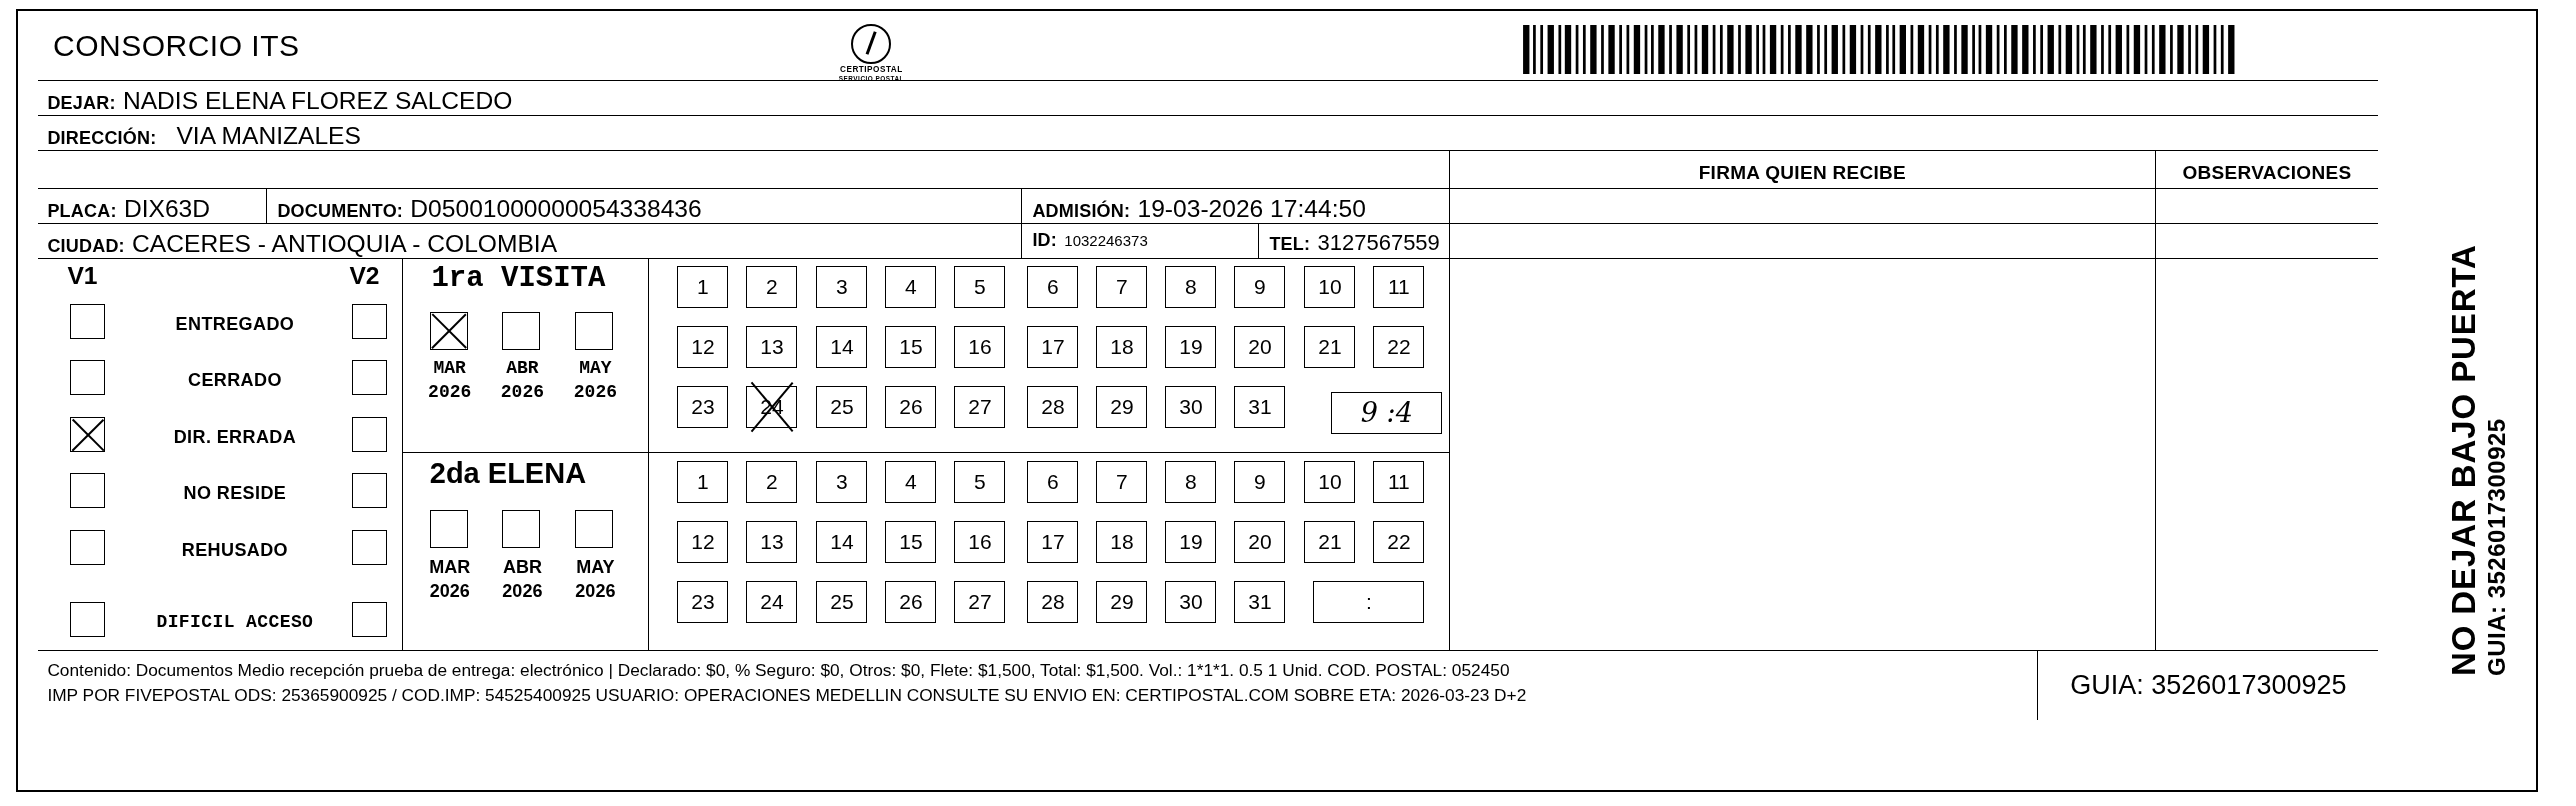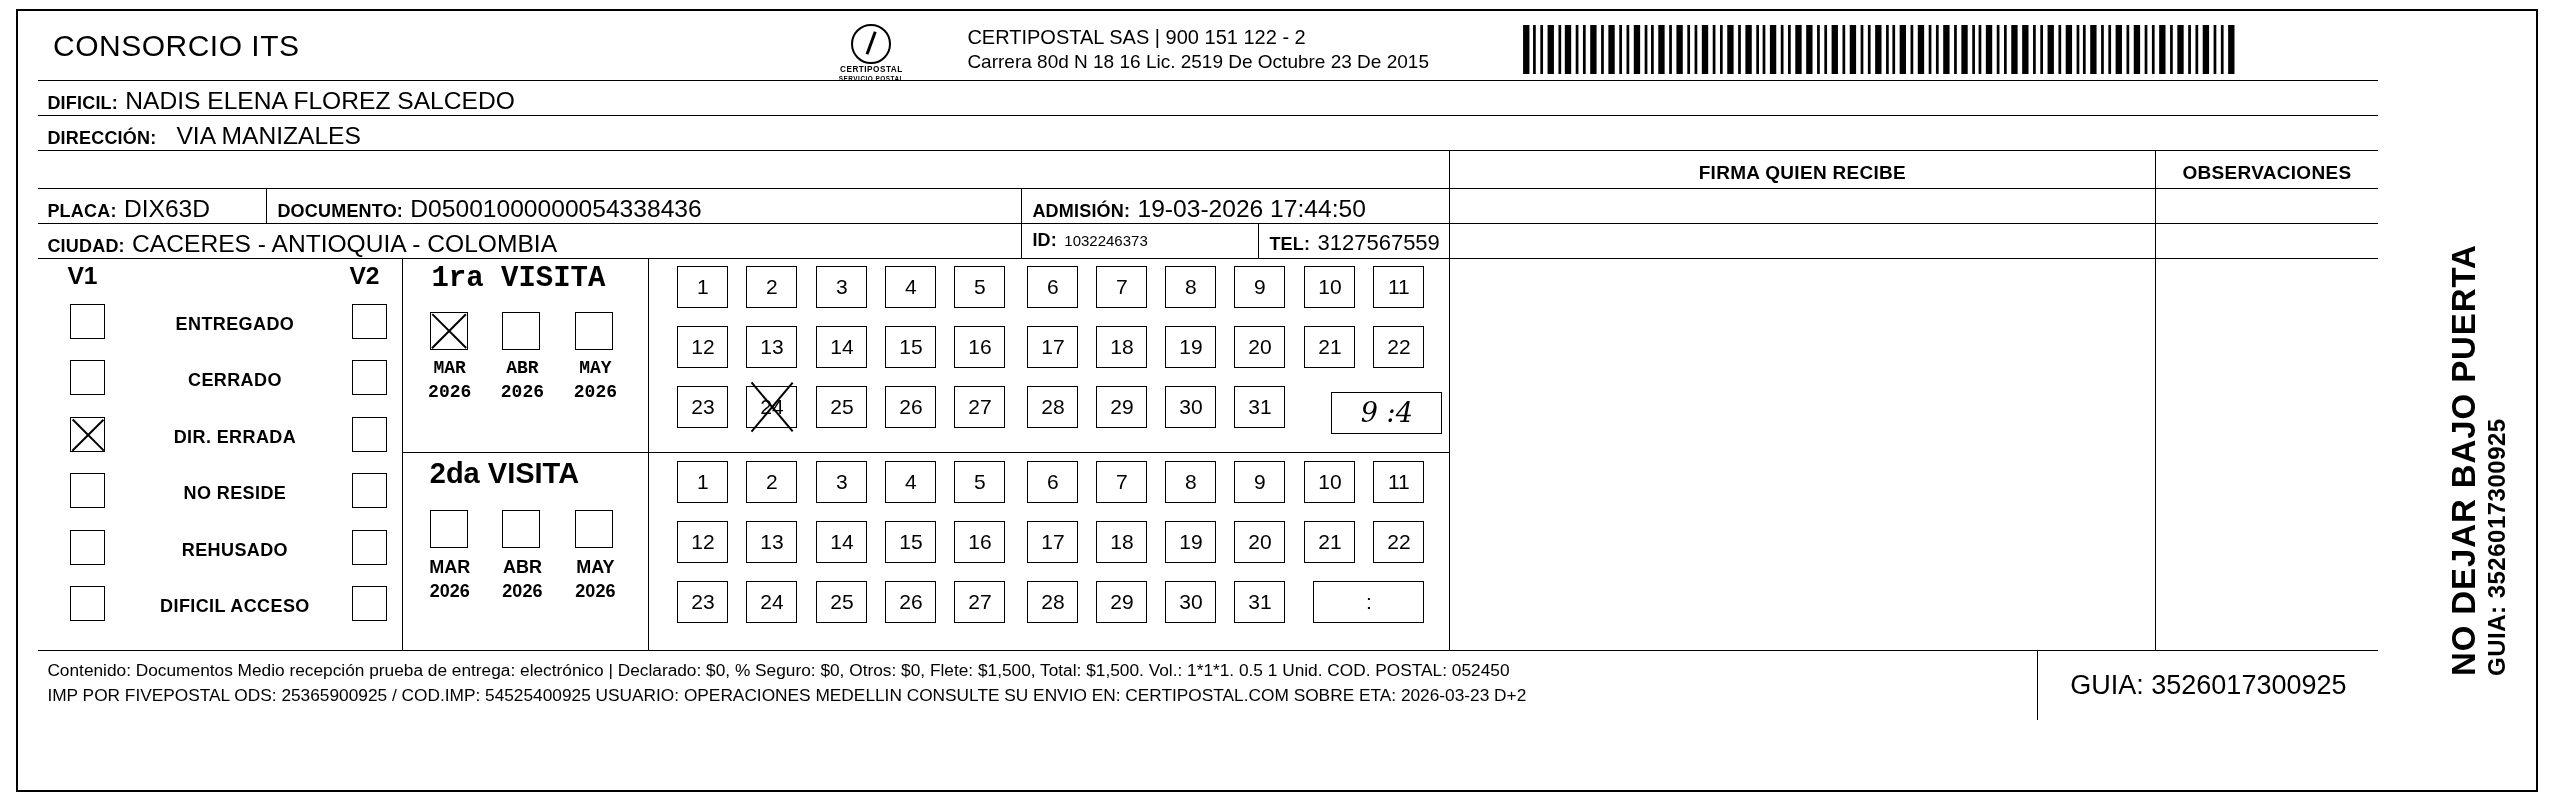--- a/index.html
+++ b/index.html
@@ -332,24 +332,20 @@
 
       <div class="header">
         <div class="hdr-consorcio">CONSORCIO ITS</div>
 
         <div class="hdr-logo">
           <div class="logo-circle"></div>
           <div class="logo-text">CERTIPOSTAL</div>
           <div class="logo-text" style="font-size:6.4px">SERVICIO POSTAL</div>
         </div>
 
-        <div class="hdr-certipostal">
-          <div class="big">CERTIPOSTAL SAS | 900 151 122 - 2</div>
-          <div>Carrera 80d N 18 16  Lic. 2519 De Octubre 23 De 2015</div>
-        </div>
 
         <div class="barcode">
           <svg width="719" height="49" viewBox="0 0 790 54" xmlns="http://www.w3.org/2000/svg">
             <g fill="#000">
               <rect x="0" y="0" width="7" height="54"></rect>
                 <rect x="11" y="0" width="3" height="54"></rect>
               <rect x="19" y="0" width="3" height="54"></rect>
                 <rect x="27" y="0" width="7" height="54"></rect>
               <rect x="39" y="0" width="3" height="54"></rect>
                 <rect x="46" y="0" width="7" height="54"></rect>
@@ -430,21 +426,21 @@
               <rect x="761" y="0" width="3" height="54"></rect>
                 <rect x="769" y="0" width="3" height="54"></rect>
               <rect x="777" y="0" width="7" height="54"></rect>
             </g>
           </svg>
         </div>
       </div>
 
       <div class="rowline">
         <div class="cellpad" style="left:9px;">
-          <span class="fld-label">DIFICIL:</span>
+          <span class="fld-label">DEJAR:</span>
           <span class="fld-value">NADIS ELENA FLOREZ SALCEDO</span>
         </div>
       </div>
 
       <div class="rowline">
         <div class="cellpad" style="left:9px;gap:20px;">
           <span class="fld-label">DIRECCIÓN:</span>
           <span class="fld-value">VIA MANIZALES</span>
         </div>
       </div>
@@ -527,21 +523,21 @@
             <div class="txt">NO RESIDE</div>
             <div class="checkbox cb right"></div>
           </div>
 
           <div class="status-row" style="top:270px;">
             <div class="checkbox cb left"></div>
             <div class="txt">REHUSADO</div>
             <div class="checkbox cb right"></div>
           </div>
 
-          <div class="status-row" style="top:326px;">
+          <div class="status-row" style="top:342px;font-family:Liberation Mono, monospace;">
             <div class="checkbox cb left"></div>
             <div class="txt">DIFICIL ACCESO</div>
             <div class="checkbox cb right"></div>
           </div>
         </div>
 
         <div style="position:absolute; left:375px; top:0; width:228px; height:193px;font-family:Liberation Mono, monospace;">
           <div class="visit-title" style="position:absolute; left:18px; top:3.6px;">1ra VISITA</div>
           <div class="checkbox month-cb cbx-x" style="left:16.4px; top:53px;"></div>
           <div class="checkbox month-cb" style="left:89px; top:53px;"></div>
@@ -592,21 +588,21 @@
           <div class="daybox" style="left:506px; top:127px;">30</div>
           <div class="daybox" style="left:575px; top:127px;">31</div>
           <div class="timebox" style="left:654px; top:133px;margin-left:18px;">
             <span class="hand">9 :4</span>
           </div>
         </div>
 
         <div style="position:absolute; left:364px; top:193px; width:1047px; border-top:1.8px solid #000;"></div>
 
         <div style="position:absolute; left:375px; top:195px; width:228px; height:197px;">
-          <div class="visit-title" style="position:absolute; left:16.4px; top:3.6px;">2da VISITA</div>
+          <div class="visit-title" style="position:absolute; left:16.4px; top:3.6px;">2da ELENA</div>
           <div class="checkbox month-cb" style="left:16.4px; top:56px;"></div>
           <div class="checkbox month-cb" style="left:89px; top:56px;"></div>
           <div class="checkbox month-cb" style="left:162px; top:56px;"></div>
           <div class="month-lbl" style="left:7.3px; top:102px;">MAR</div>
           <div class="month-lbl" style="left:80px; top:102px;">ABR</div>
           <div class="month-lbl" style="left:153px; top:102px;">MAY</div>
           <div class="month-lbl" style="left:7.3px; top:126px;">2026</div>
           <div class="month-lbl" style="left:80px; top:126px;">2026</div>
           <div class="month-lbl" style="left:153px; top:126px;">2026</div>
         </div>

